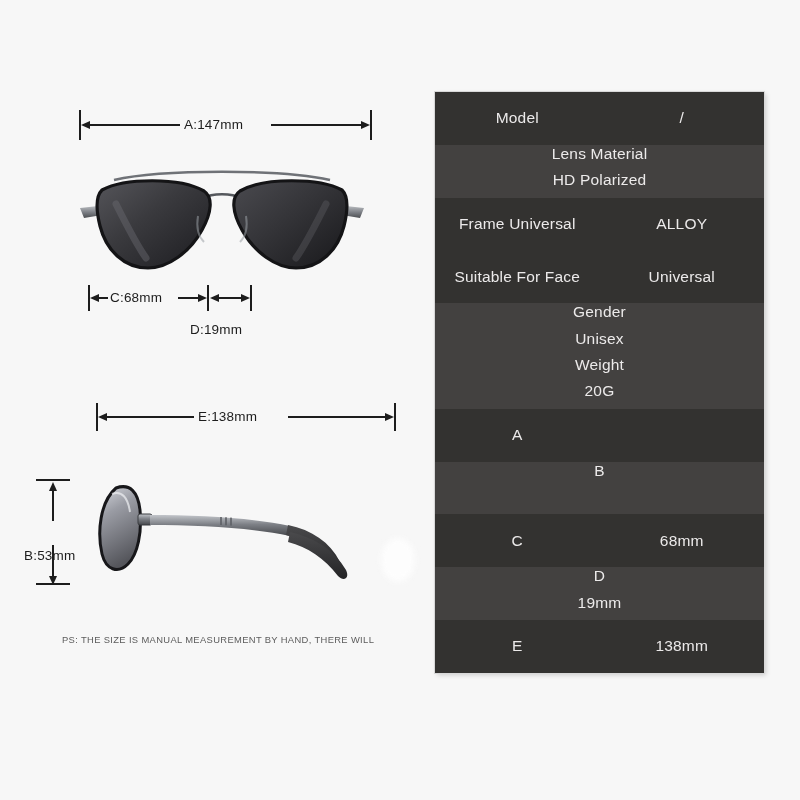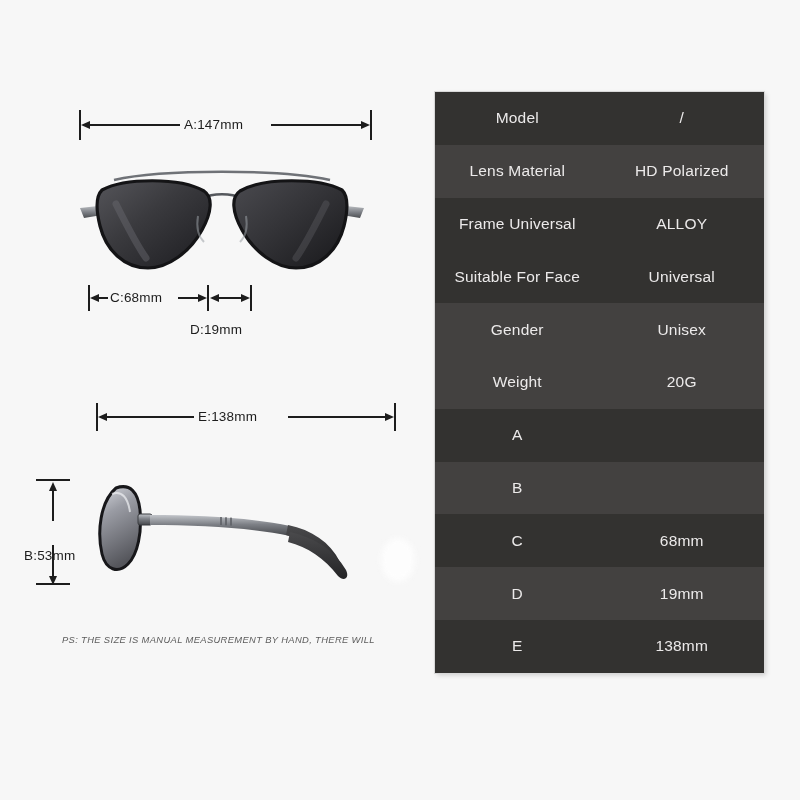--- a/index.html
+++ b/index.html
@@ -38,21 +38,21 @@
     background:#5eead4;
     box-shadow:0 0 0 1px #d8d8d8, 2px 2px 5px rgba(0,0,0,.18);
   }
   .spec-row{
     height:52.8px;
     display:flex;
     align-items:center;
     box-sizing:border-box;
   }
   .spec-row.odd{background:#333230;}
-  .spec-row.even{background:#434140;}
+  .spec-row.even{background:#434140;flex-direction:column;}
   .spec-key{
     flex:0 0 50%;
     text-align:center;
     color:#eceaea;
     font-size:15.5px;
     letter-spacing:.2px;
   }
   .spec-val{
     flex:0 0 50%;
     text-align:center;
@@ -62,21 +62,21 @@
   }
 
   
   .disclaimer{
     position:absolute;left:62px;top:630px;width:330px;
     font-size:9.4px;
     line-height:19px;
     color:#5c5c5c;
     letter-spacing:.35px;
   }
-  .disclaimer div{white-space:nowrap;font-style:italic;}
+  .disclaimer div{white-space:nowrap;}
 
   
   .blob{
     position:absolute;left:381px;top:538px;width:34px;height:44px;
     background:#fdfdfd;border-radius:50%;
     filter:blur(3px);
   }
 </style>
 </head>
 <body>

